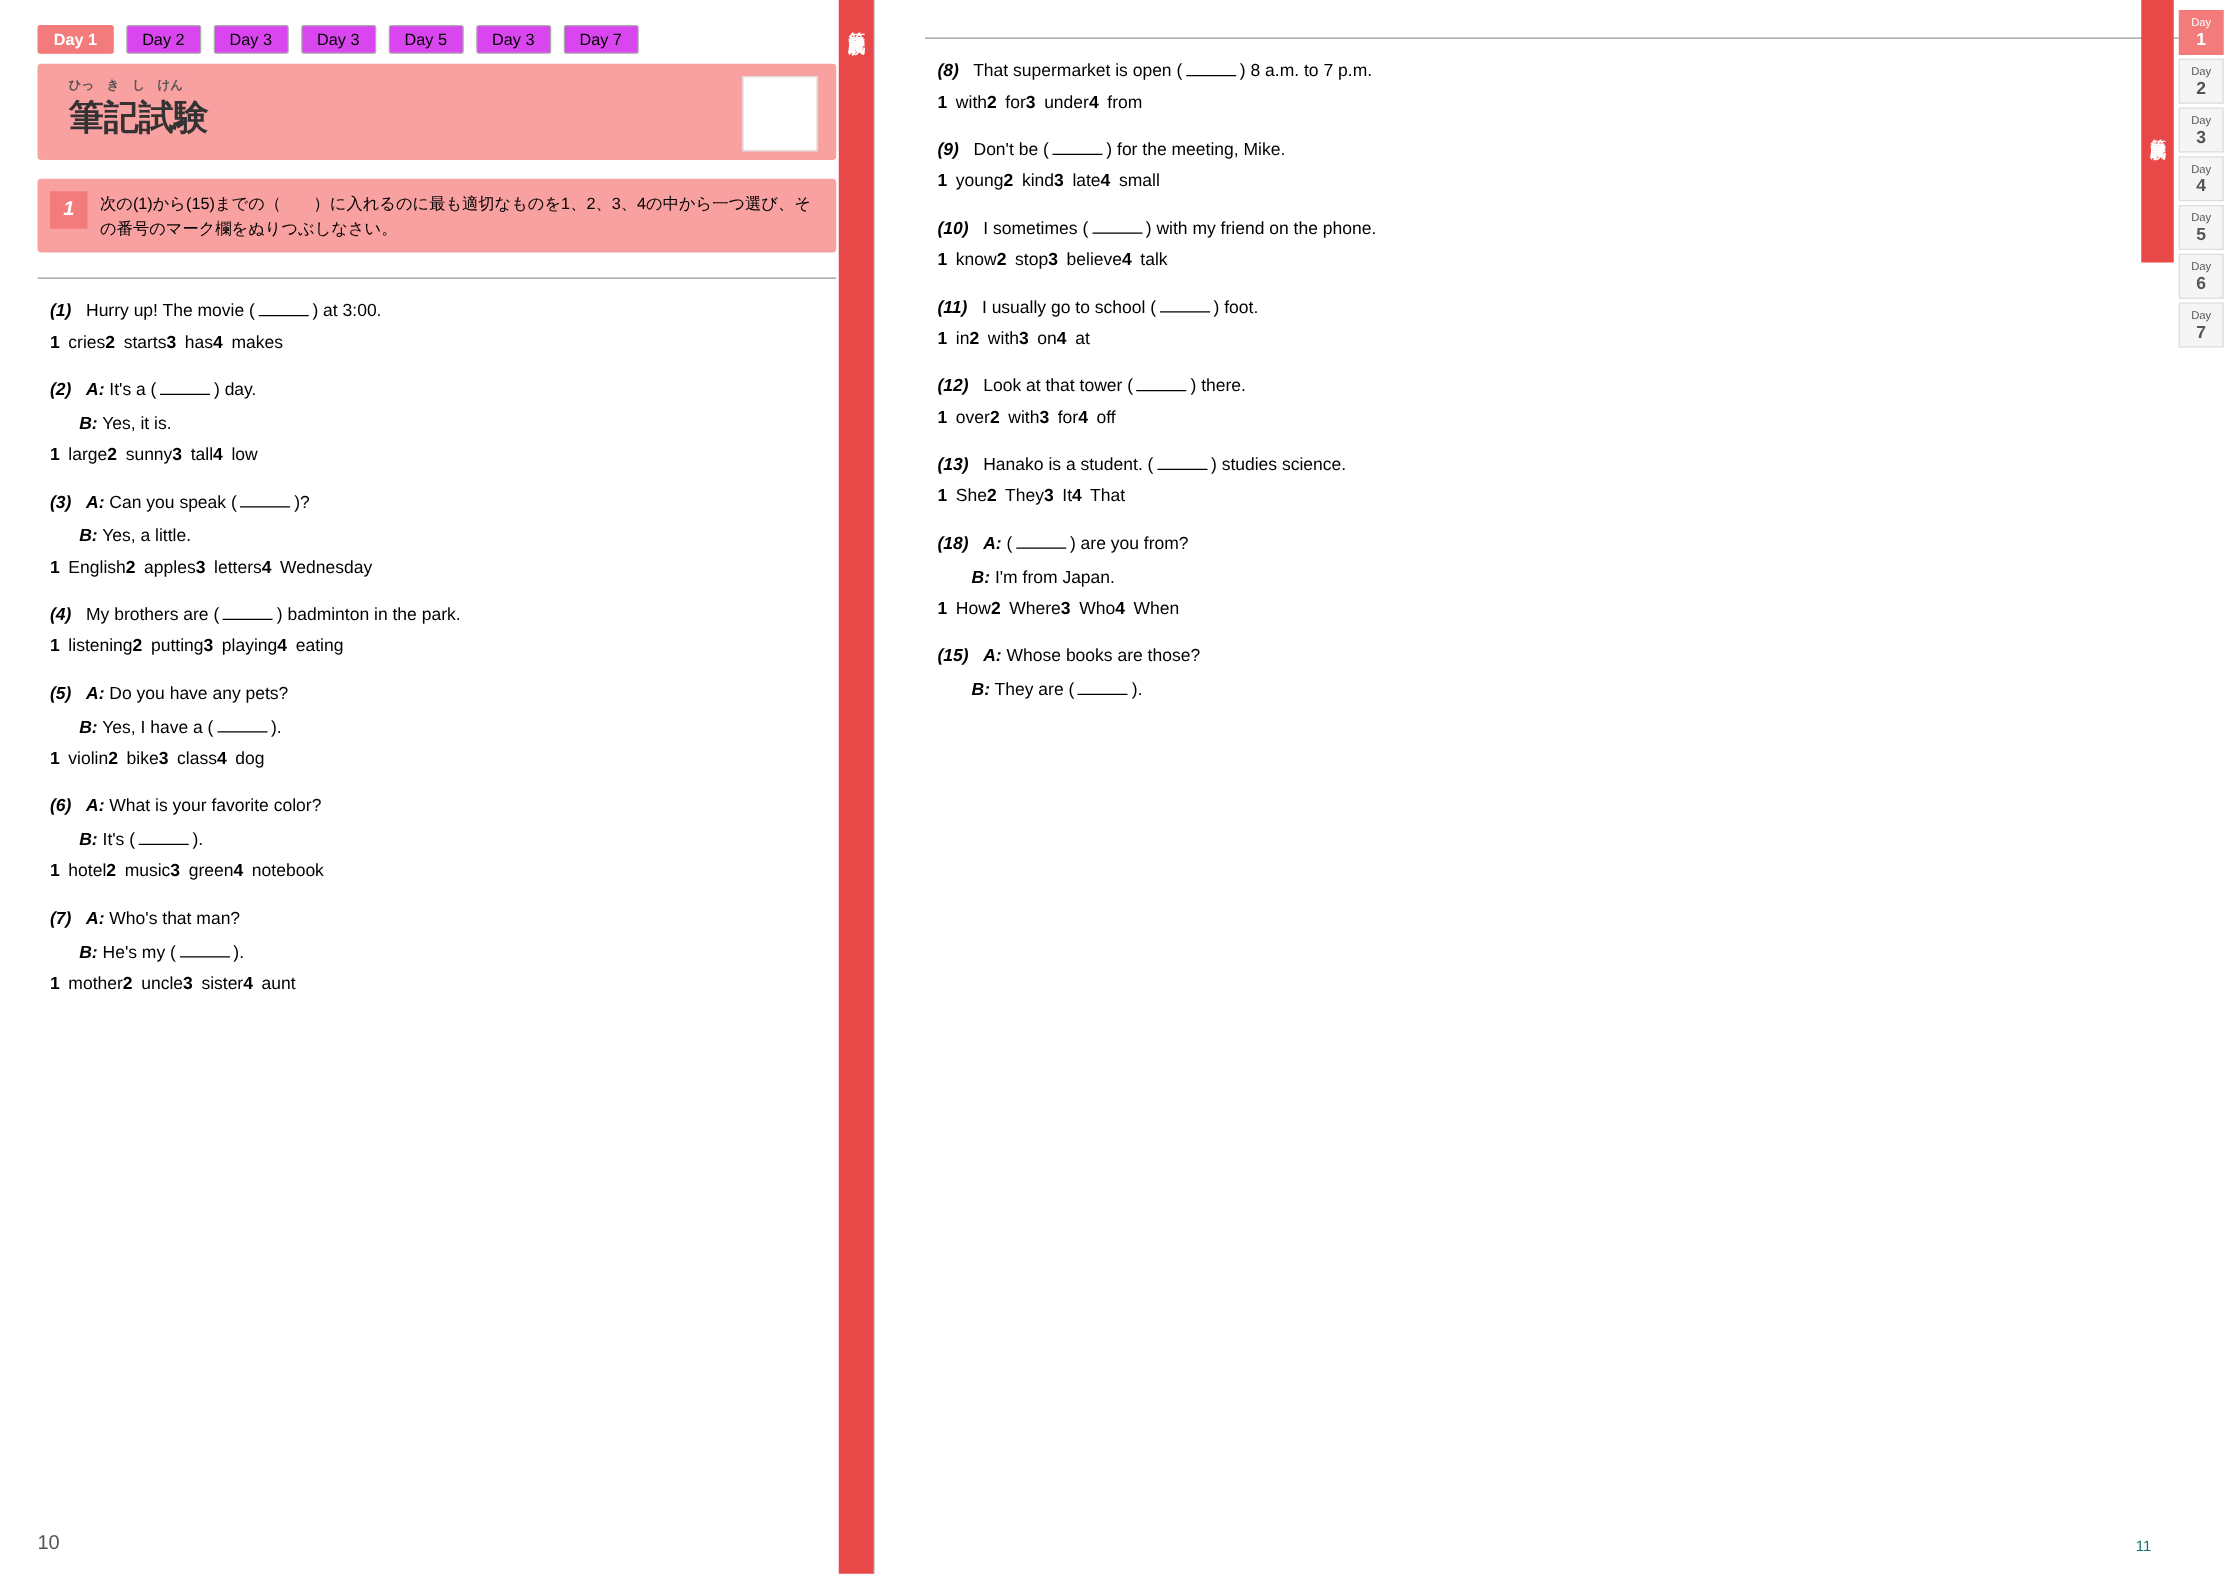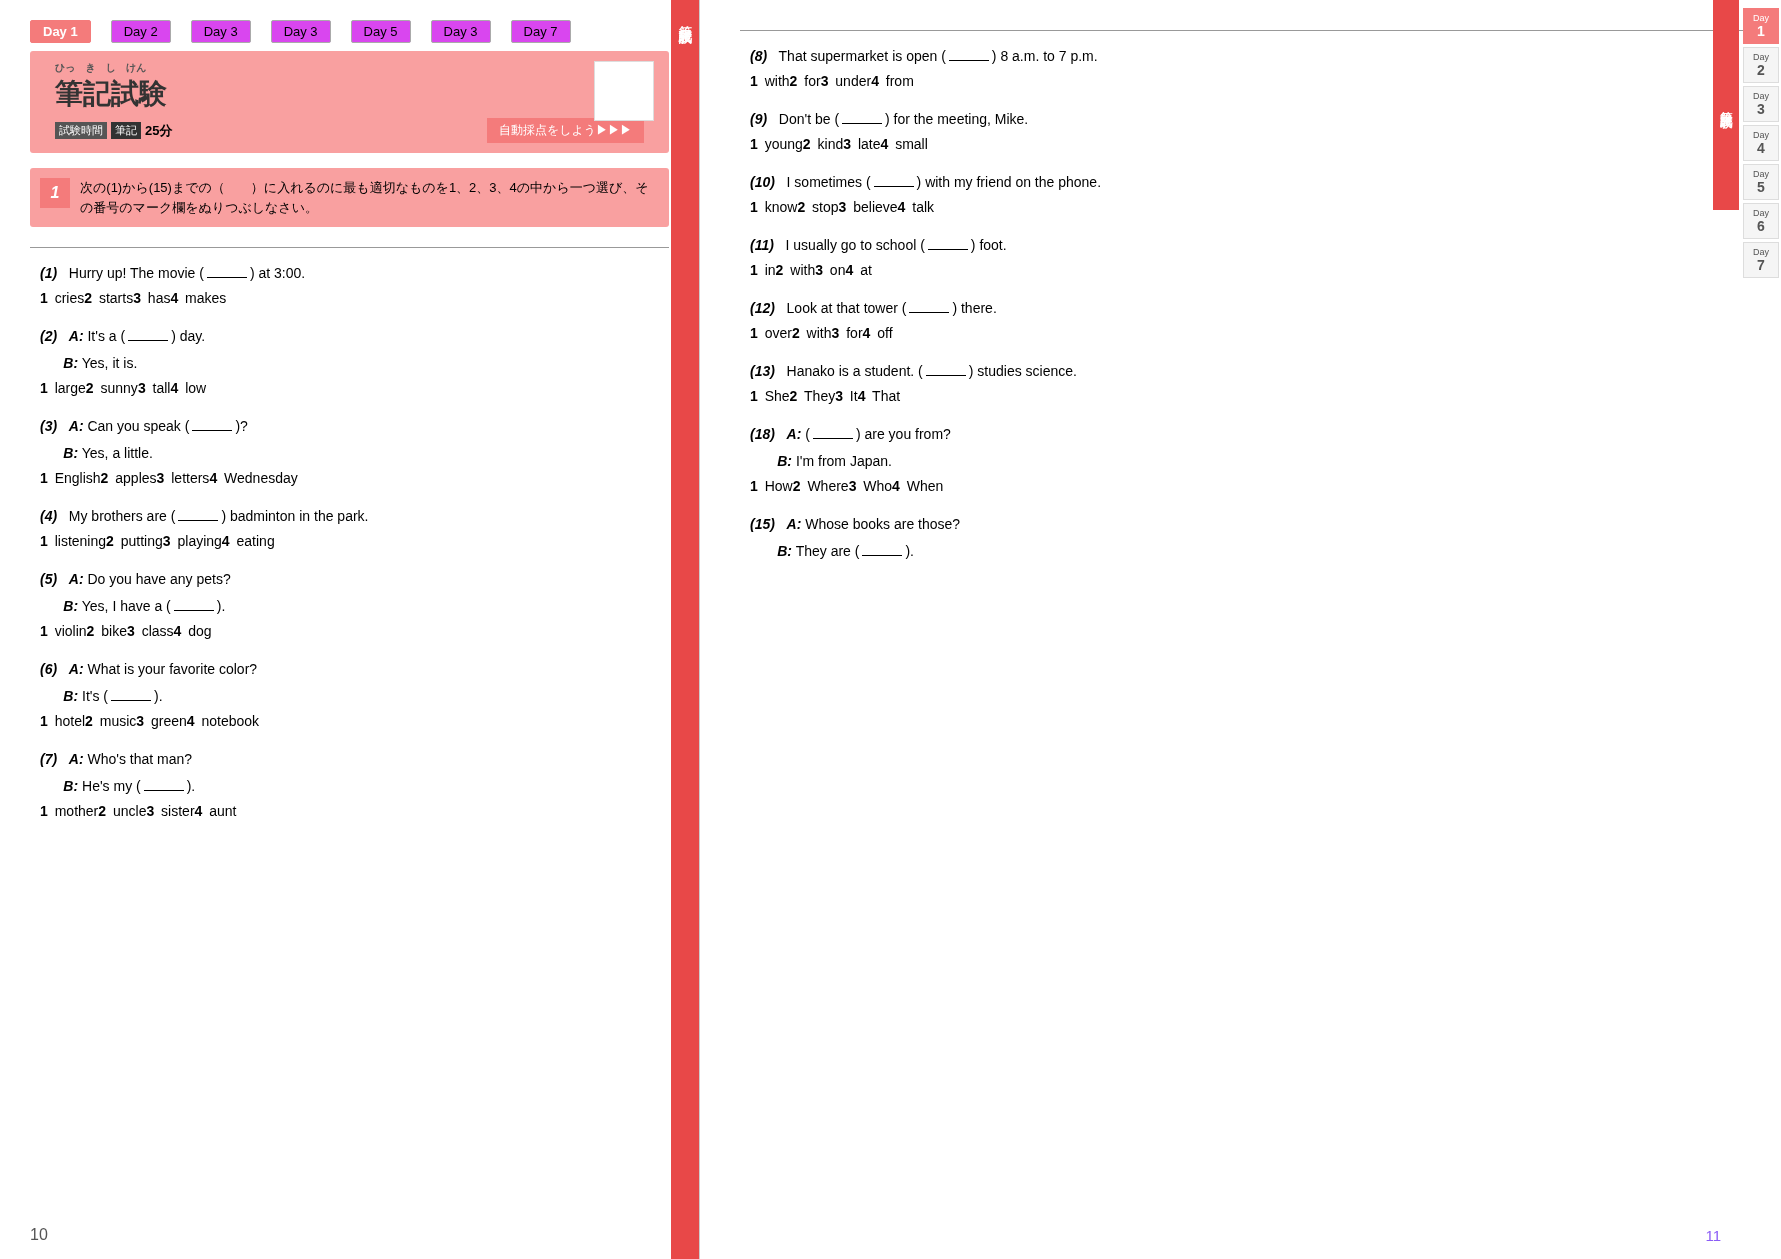--- a/index.html
+++ b/index.html
@@ -25,21 +25,21 @@
     
     .right-page {
       flex: 1;
       padding: 20px 30px 20px 40px;
       position: relative;
     }
     
     .day-tabs {
       display: flex;
       align-items: center;
-      gap: 20px;
+      gap: 10px;
       margin-bottom: 8px;
     }
     .day-tab {
       padding: 3px 12px;
       font-size: 13px;
       border: 1px solid #aaa;
       background: #d946ef;
       cursor: pointer;
       border-radius: 2px;
     }
@@ -202,22 +202,22 @@
       position: absolute;
       bottom: 15px;
       left: 30px;
       font-size: 16px;
       color: #555;
     }
     .page-num-right {
       position: absolute;
       bottom: 15px;
       right: 60px;
-      font-size: 15px;
-      color: #8b5cf6;
+      font-size: 12px;
+      color: #0f766e;
     }
     .blank {
       display: inline-block;
       min-width: 40px;
       border-bottom: 1px solid #000;
       margin: 0 3px;
     }
   </style>
 </head>
 <body>
@@ -234,28 +234,20 @@
       <div class="day-tab">Day 5</div>
       <div class="day-tab">Day 3</div>
       <div class="day-tab">Day 7</div>
     </div>
 
     <div class="header-section">
       <div class="header-title">
         <span class="kanji-reading">ひっ　き　し　けん</span>
         筆記試験
       </div>
-      <div class="header-meta">
-        <div class="time-badge">
-          <span class="label">試験時間</span>
-          <span style="background:#333;color:#fff;padding:1px 4px;font-size:11px;">筆記</span>
-          <span class="value">25分</span>
-        </div>
-        <button class="auto-score-btn">自動採点をしよう▶▶▶</button>
-      </div>
       <div class="white-box"></div>
     </div>
 
     <div class="instruction-box">
       <div class="instruction-number">1</div>
       <div class="instruction-text">次の(1)から(15)までの（　　）に入れるのに最も適切なものを1、2、3、4の中から一つ選び、その番号のマーク欄をぬりつぶしなさい。</div>
     </div>
 
     <hr class="divider">
 

